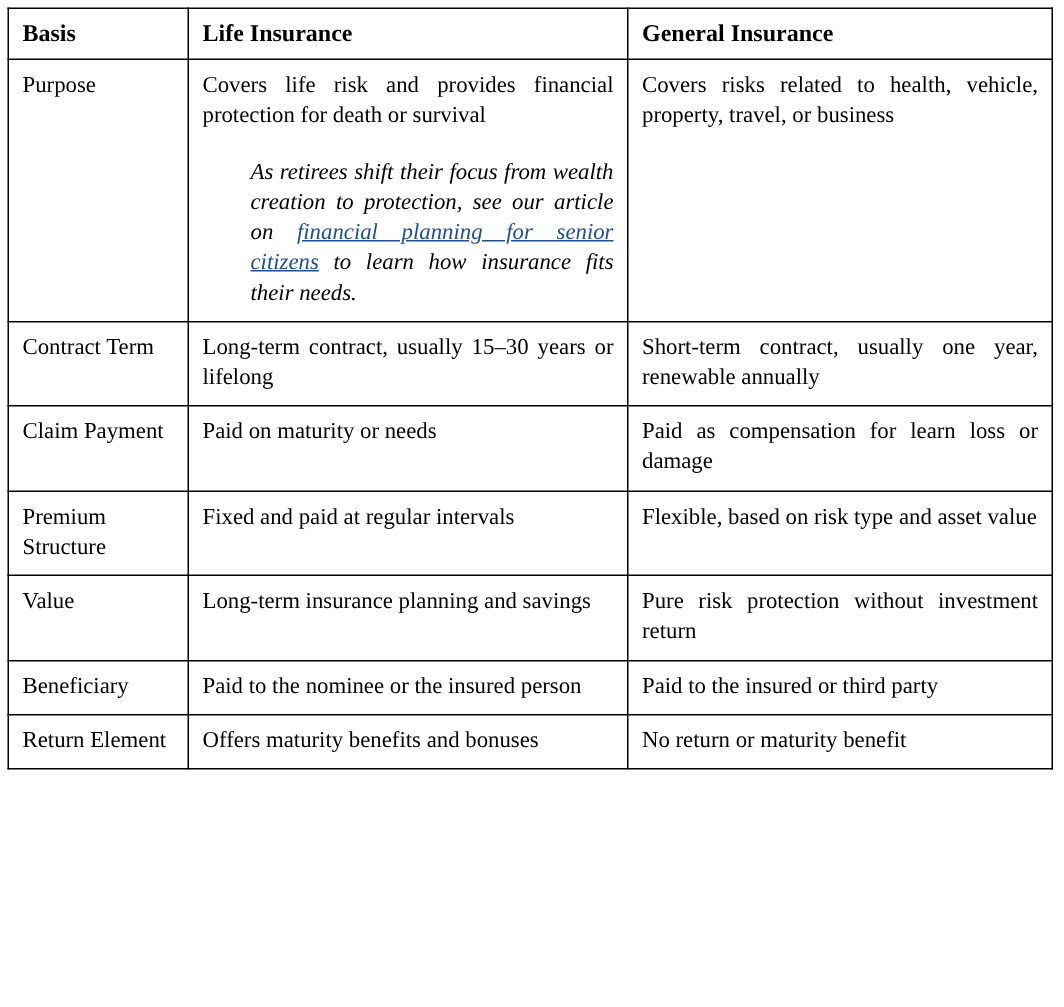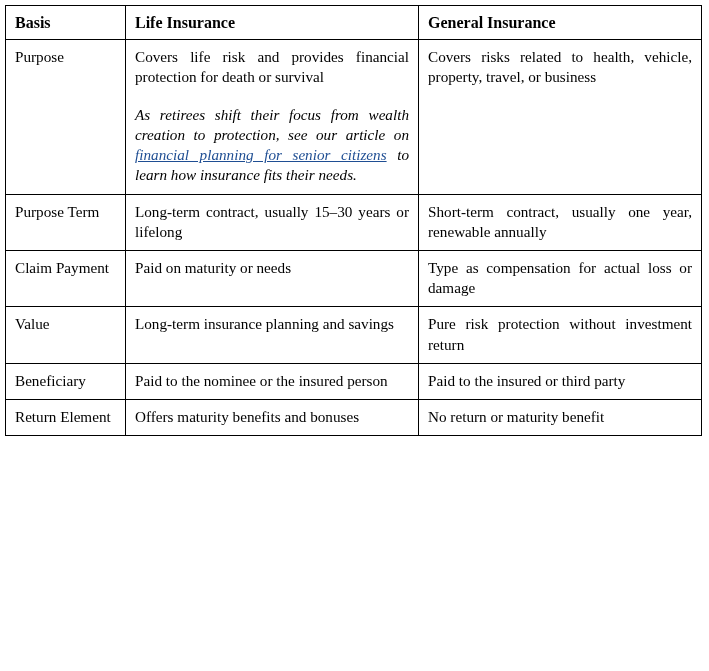--- a/index.html
+++ b/index.html
@@ -60,20 +60,21 @@
     text-align: justify;
     text-justify: inter-word;
     hyphens: none;
   }
   td.body-cell p {
     margin: 0;
   }
   td.body-cell p.note {
     font-style: italic;
     margin-top: 17px;
+    margin-left: 32px;
   }
   a.inline-link {
     color: #1F4E93;
     text-decoration: underline;
     font-style: italic;
   }
 </style>
 </head>
 <body>
 
@@ -101,39 +102,48 @@
         <td class="body-cell">
           <p>Covers life risk and provides financial protection for death or survival</p>
           <p class="note"><span>As retirees shift their focus from wealth creation to protection, see our article on </span><a class="inline-link" href="#">financial planning for senior citizens</a><span> to learn how insurance fits their needs.</span></p>
         </td>
         <td class="body-cell">
           <p>Covers risks related to health, vehicle, property, travel, or business</p>
         </td>
       </tr>
 
       <tr>
-        <td class="basis-cell">Purpose Term</td>
+        <td class="basis-cell">Contract Term</td>
         <td class="body-cell">
           <p>Long-term contract, usually 15–30 years or lifelong</p>
         </td>
         <td class="body-cell">
           <p>Short-term contract, usually one year, renewable annually</p>
         </td>
       </tr>
 
       <tr>
         <td class="basis-cell">Claim Payment</td>
         <td class="body-cell">
           <p>Paid on maturity or needs</p>
         </td>
         <td class="body-cell">
-          <p>Type as compensation for actual loss or damage</p>
+          <p>Paid as compensation for learn loss or damage</p>
         </td>
       </tr>
 
+      <tr>
+        <td class="basis-cell">Premium Structure</td>
+        <td class="body-cell">
+          <p>Fixed and paid at regular intervals</p>
+        </td>
+        <td class="body-cell">
+          <p>Flexible, based on risk type and asset value</p>
+        </td>
+      </tr>
 
       <tr>
         <td class="basis-cell">Value</td>
         <td class="body-cell">
           <p>Long-term insurance planning and savings</p>
         </td>
         <td class="body-cell">
           <p>Pure risk protection without investment return</p>
         </td>
       </tr>

